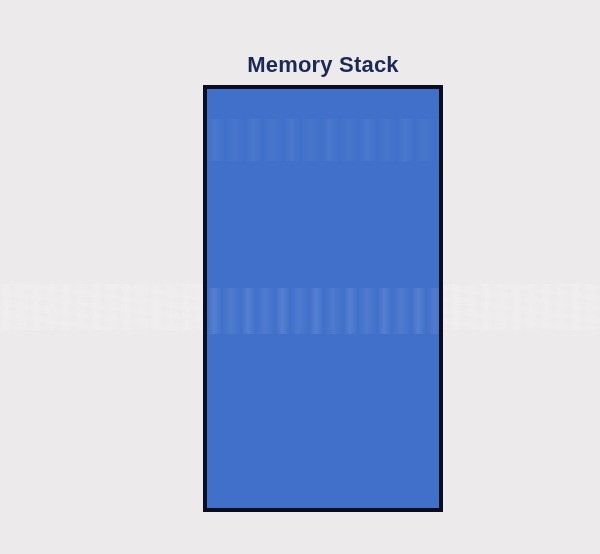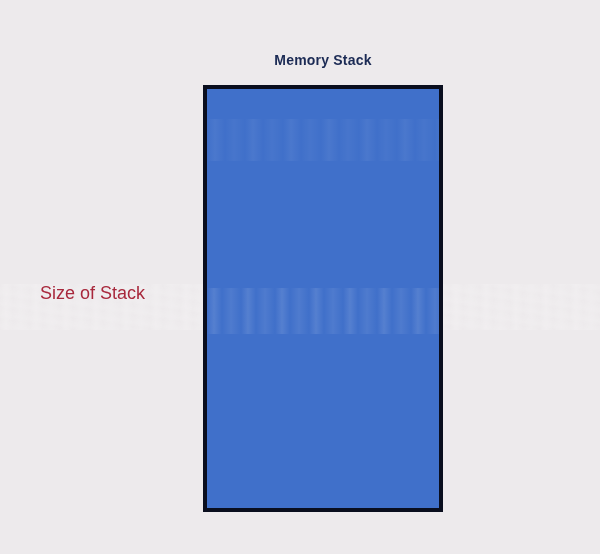--- a/index.html
+++ b/index.html
@@ -49,21 +49,21 @@
       );
   }
 
   
   .diagram-title {
     position: absolute;
     left: 0;
     top: 52px;
     width: 600px;
     text-align: center;
-    font-size: 14px;
+    font-size: 22px;
     font-weight: bold;
     letter-spacing: 0.2px;
     color: #1B2A54;
     white-space: nowrap;
   }
   
   .diagram-title > span {
     position: relative;
     left: 23px;
   }
@@ -150,16 +150,15 @@
 
   <div class="diagram-title">
     <span>Memory Stack</span>
   </div>
 
   <div class="stack-rect">
     <div class="stack-rect-inner"></div>
   </div>
 
   <div class="size-annotation">
-    <span class="ann-line">Size of Stack</span>
   </div>
 
 </div>
 
 </body></html>

